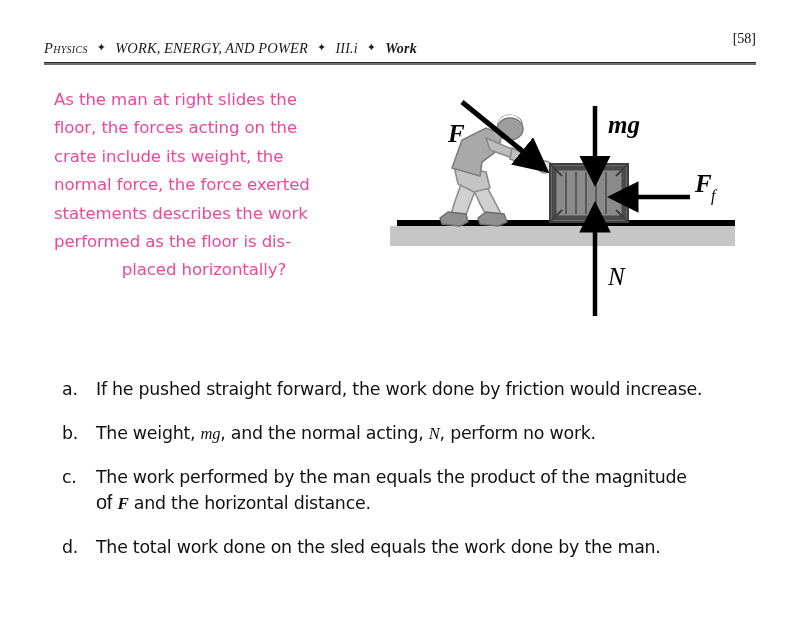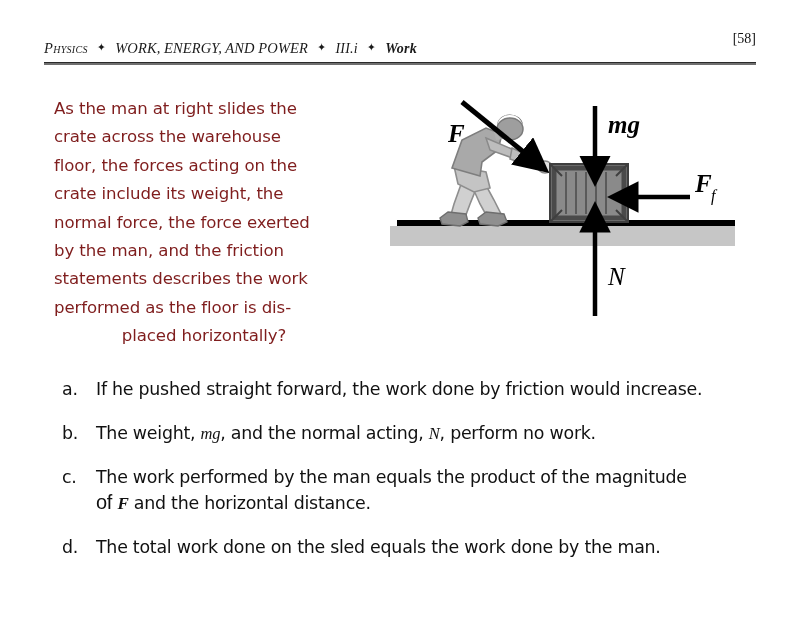--- a/index.html
+++ b/index.html
@@ -80,26 +80,26 @@
     font-family: "Liberation Serif", "DejaVu Serif", serif;
     font-style: normal;
     font-size: 14px;
     color: #111111;
   }
 
   
   .question-text {
     position: absolute;
     left: 54px;
-    top: 95px;
+    top: 86px;
     width: 300px;
     text-align: justify;
     font-size: 16.6px;
     line-height: 28.4px;
-    color: #7f1d1d;
+    color: #ec4899;
     letter-spacing: -0.1px;
   }
   .question-text .lastline {
     text-align: center;
   }
 
   
   .diagram {
     position: absolute;
     left: 390px;
@@ -161,25 +161,23 @@
   <div class="header">
     <div class="header-left">
       <span class="hdr-smallcaps">Physics</span><span class="hdr-sep">✦</span><span class="hdr-caps">WORK, ENERGY, AND POWER</span><span class="hdr-sep">✦</span><span class="hdr-sect">III.i</span><span class="hdr-sep">✦</span><span class="hdr-topic">Work</span>
     </div>
     <div class="page-num">[58]</div>
     <div class="header-line"></div>
   </div>
 
   <div class="question-text">
     <div>As the man at right slides the</div>
-    <div>crate across the warehouse</div>
     <div>floor, the forces acting on the</div>
     <div>crate include its weight, the</div>
     <div>normal force, the force exerted</div>
-    <div>by the man, and the friction</div>
     <div>statements describes the work</div>
     <div>performed as the floor is dis-</div>
     <div class="lastline">placed horizontally?</div>
   </div>
 
   <div class="diagram">
     <svg width="360" height="240" viewBox="0 0 360 240" xmlns="http://www.w3.org/2000/svg">
       <defs>
         <marker id="arrowhead" markerWidth="7" markerHeight="7" refX="1" refY="3.5" orient="auto" markerUnits="strokeWidth">
           <polygon points="0,0 7,3.5 0,7" fill="#000000"></polygon>

